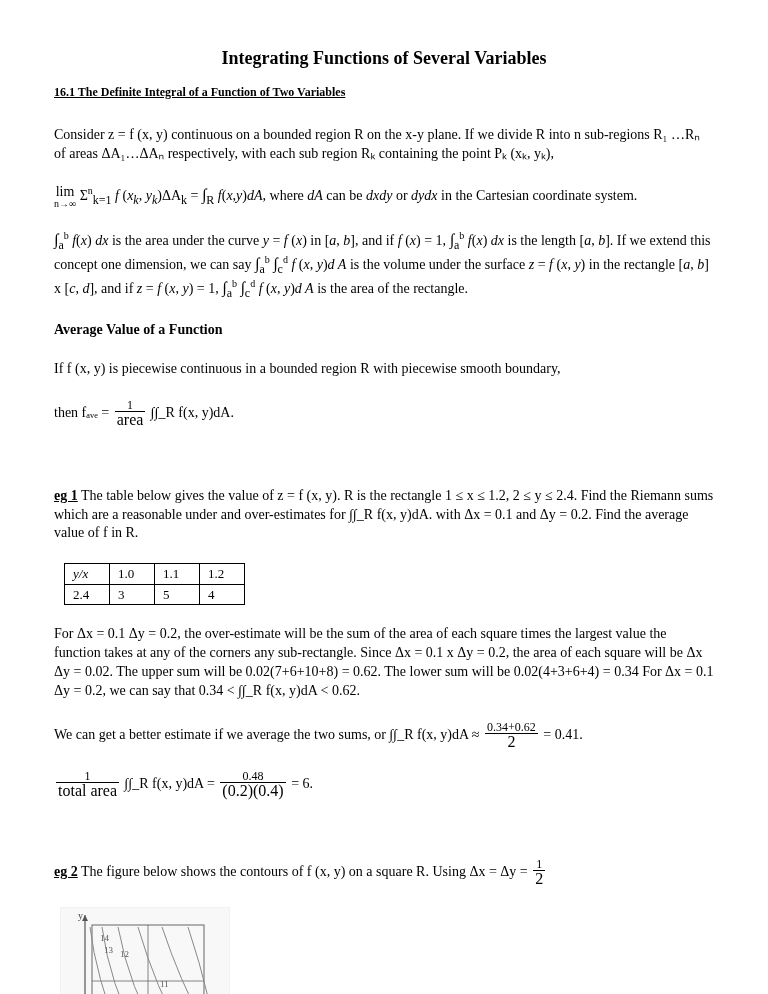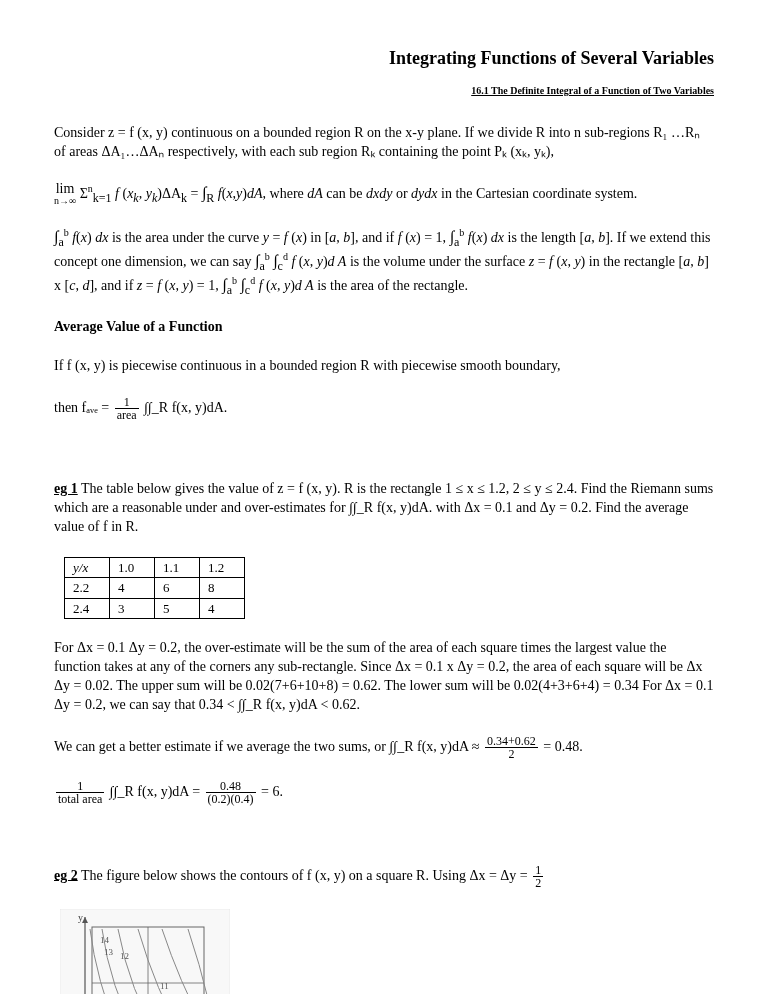--- a/index.html
+++ b/index.html
@@ -8,29 +8,28 @@
     width: 768px;
     margin: 0;
     padding: 40px 54px;
     box-sizing: border-box;
     color: #000;
     line-height: 1.35;
   }
   h1 {
     font-size: 18px;
     font-weight: bold;
-    text-align: right;
+    text-align: center;
     margin: 6px 0 14px 0;
   }
   .section-heading {
-    font-size: 10px;
+    font-size: 12px;
     font-weight: bold;
     text-decoration: underline;
     margin: 12px 0 26px 0;
-    text-align: right;
   }
   .subheading {
     font-size: 14px;
     font-weight: bold;
     margin: 14px 0 8px 0;
   }
   p {
     margin: 20px 0;
   }
   .it { font-style: italic; }
@@ -65,21 +64,21 @@
   }
   .limunder .small { font-size: 10px; display:block; }
   .frac {
     display: inline-block;
     text-align: center;
     vertical-align: middle;
     line-height: 1.0;
     padding: 0 2px;
   }
   .frac .num { display:block; border-bottom:1px solid #000; padding:0 2px; font-size:12px;}
-  .frac .den { display:block; padding:0 2px; font-size:12px;}
+  .frac .den { display:block; padding:0 2px; font-size:16px;}
 </style>
 </head>
 <body>
 
 
 
 <h1>Integrating Functions of Several Variables</h1>
 
 <div class="section-heading">16.1  The Definite Integral of a Function of Two Variables</div>
 
@@ -116,43 +115,37 @@
 
 <table class="data">
   <tbody>
       <tr>
     <td><span class="it">y/x</span></td>
     <td>1.0</td>
     <td>1.1</td>
     <td>1.2</td>
   </tr>
   <tr>
-    <td>2.2</td>
-    <td>4</td>
-    <td>6</td>
-    <td>8</td>
-  </tr>
-  <tr>
     <td>2.4</td>
     <td>3</td>
     <td>5</td>
     <td>4</td>
   </tr>
 </tbody>
   </table>
 
 <p>For Δx = 0.1 Δy = 0.2, the over-estimate will be the sum of the area of each square times the largest value the function takes at any of the corners any sub-rectangle.  Since Δx = 0.1 x Δy = 0.2, the area of each square will be Δx Δy = 0.02.  The upper sum will be 0.02(7+6+10+8) = 0.62. The lower sum will be 0.02(4+3+6+4) = 0.34 For Δx = 0.1 Δy = 0.2, we can say that 0.34 &lt; ∫∫_R f(x, y)dA &lt; 0.62.</p>
 
 <p>
   <span>We can get a better estimate if we average the two sums, or ∫∫_R f(x, y)dA ≈ </span>
   <span class="frac">
     <span class="num">0.34+0.62</span>
     <span class="den">2</span>
   </span>
-  <span> = 0.48.</span>
+  <span> = 0.41.</span>
 </p>
 
 <p>
   <span class="frac">
     <span class="num">1</span>
     <span class="den">total area</span>
   </span>
   <span> ∫∫_R f(x, y)dA = </span>
   <span class="frac">
     <span class="num">0.48</span>

